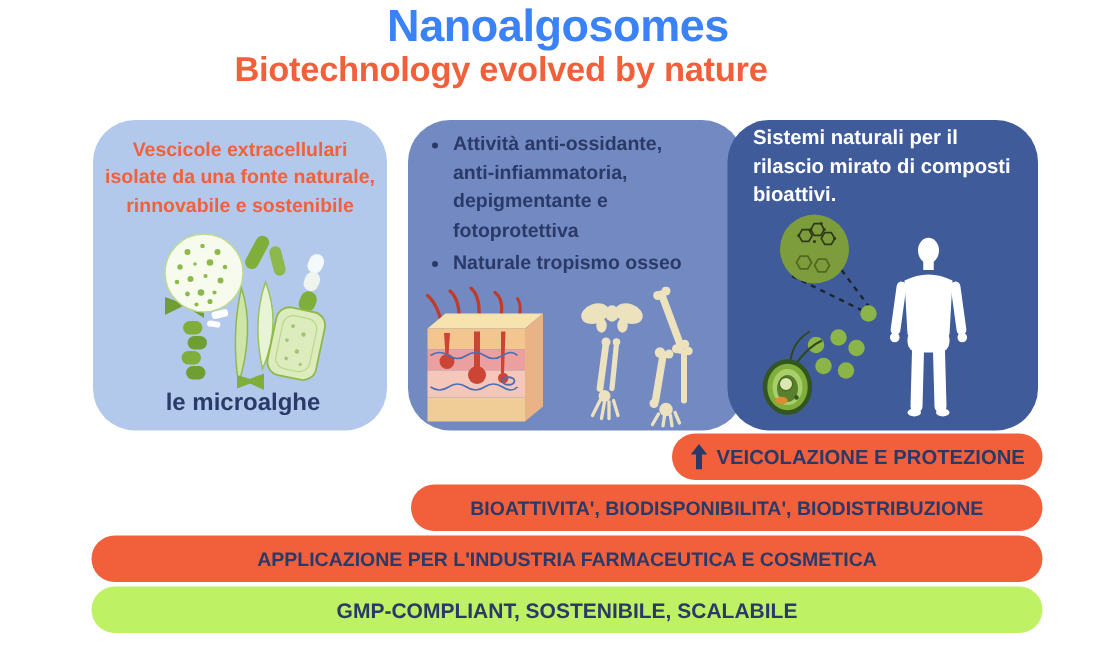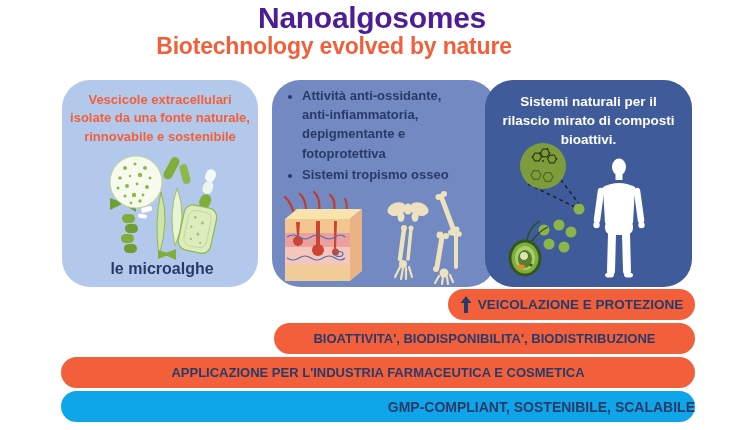--- a/index.html
+++ b/index.html
@@ -3,21 +3,21 @@
 <meta charset="utf-8">
 <style>
   html,body{margin:0;padding:0;background:#ffffff;}
   .canvas{
     position:relative;width:744px;height:430px;background:#ffffff;overflow:hidden;
     font-family:"Liberation Sans","DejaVu Sans",sans-serif;
   }
   
   .title{
     position:absolute;top:1px;left:0;width:744px;text-align:center;
-    font-size:30px;font-weight:bold;color:#4c1d95;letter-spacing:-0.3px;
+    font-size:30px;font-weight:bold;color:#3b82f6;letter-spacing:-0.3px;
   }
   .subtitle{
     position:absolute;top:33px;left:0;width:668px;text-align:center;
     font-size:23px;font-weight:bold;color:#F2603B;letter-spacing:-0.2px;
   }
   
   .panel{position:absolute;top:80px;height:207px;border-radius:28px;}
   .panel-1{left:62px;width:196px;background:#B3C9EB;}
   .panel-2{left:272px;width:224px;background:#7389C2;}
   .panel-3{left:485px;width:207px;background:#3F5B99;}
@@ -29,34 +29,34 @@
     position:absolute;bottom:9px;left:0;width:200px;text-align:center;
     font-size:16px;font-weight:bold;color:#2A3A68;
   }
   .p2-list{
     position:absolute;top:6px;left:10px;margin:0;padding:0 0 0 20px;
     font-size:13px;font-weight:bold;color:#2A3A68;line-height:1.48;
   }
   .p2-list li{margin:0 0 2px 0;white-space:pre-line;}
   .p2-list li::marker{color:#2A3A68;font-size:12px;}
   .p3-desc{
-    position:absolute;top:12px;left:17px;width:173px;text-align:center;
+    position:absolute;top:2px;left:17px;width:173px;
     font-size:13.5px;font-weight:bold;color:#ffffff;line-height:1.42;white-space:pre-line;
   }
   .illu{position:absolute;display:block;}
   .illu-algae{left:43px;top:70px;}
   .illu-skinbones{left:8px;top:111px;}
   .illu-delivery{left:6px;top:44px;}
   
   .banner{
     position:absolute;border-radius:999px;display:flex;align-items:center;justify-content:center;
     gap:6px;color:#2A3A68;font-weight:bold;
   }
   .banner-orange{background:#F2603B;}
-  .banner-green{background:#0ea5e9;justify-content:flex-end;}
+  .banner-green{background:#bef264;}
   .banner-1{left:448px;top:289px;width:247px;height:31px;font-size:13.5px;}
   .banner-2{left:274px;top:323px;width:421px;height:31px;font-size:13px;}
   .banner-3{left:61px;top:357px;width:634px;height:31px;font-size:13px;}
   .banner-4{left:61px;top:391px;width:634px;height:31px;font-size:14px;}
   .arrow-icon{display:block;}
 </style>
 </head>
 <body>
 
 <div class="canvas">
@@ -137,21 +137,21 @@
     </svg>
     <div class="p1-caption">le microalghe</div>
   </div>
 
   <div class="panel panel-2">
     <ul class="p2-list">
       <li>Attività anti-ossidante,
 anti-infiammatoria,
 depigmentante e
 fotoprotettiva</li>
-      <li>Sistemi tropismo osseo</li>
+      <li>Naturale tropismo osseo</li>
     </ul>
     <svg class="illu illu-skinbones" width="192" height="94" viewBox="0 0 192 94">
       <g>
         <path d="M15,27 Q12,12 5,6" stroke="#C23A28" stroke-width="2.2" fill="none" stroke-linecap="round"></path>
         <path d="M26,25 Q27,9 20,3" stroke="#C23A28" stroke-width="2.2" fill="none" stroke-linecap="round"></path>
         <path d="M39,24 Q41,7 34,1" stroke="#C23A28" stroke-width="2.2" fill="none" stroke-linecap="round"></path>
         <path d="M53,25 Q57,9 50,4" stroke="#C23A28" stroke-width="2.2" fill="none" stroke-linecap="round"></path>
         <path d="M64,27 Q69,14 65,8" stroke="#C23A28" stroke-width="2" fill="none" stroke-linecap="round"></path>
         <polygon points="5,28 70,28 82,18 17,18" fill="#F7E3AD"></polygon>
         <polygon points="70,28 82,18 82,80 70,90" fill="#E9B386"></polygon>

